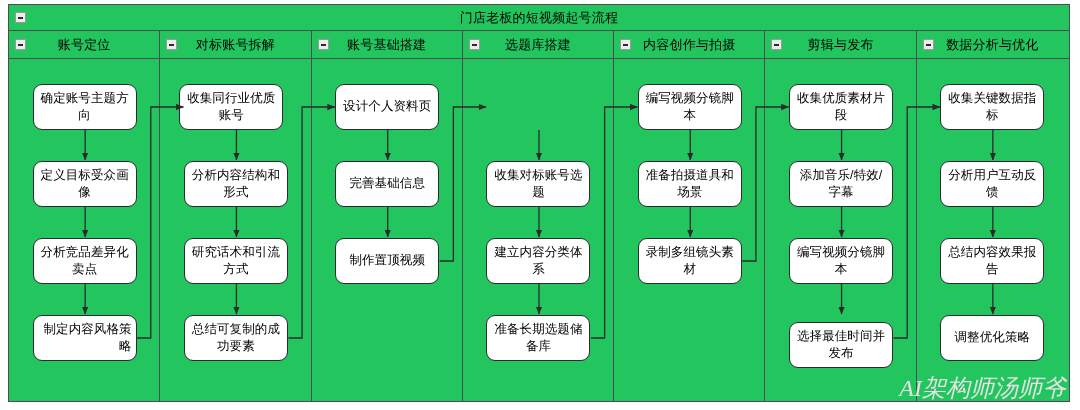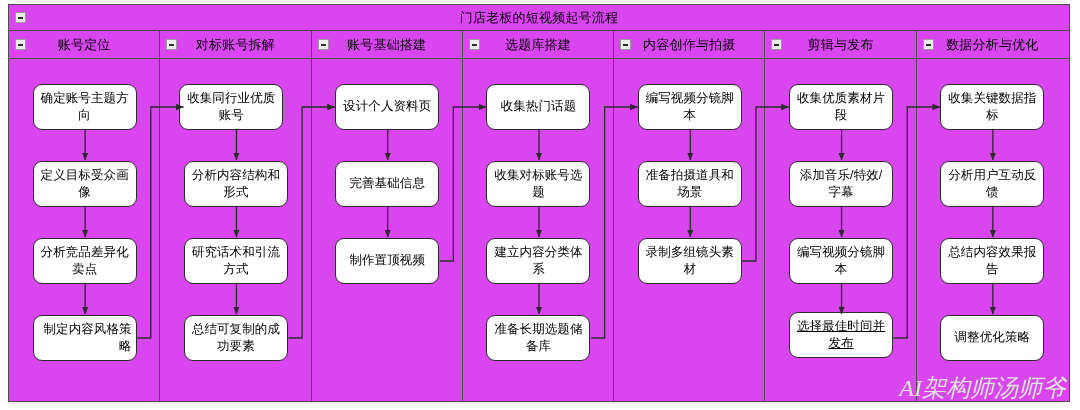--- a/index.html
+++ b/index.html
@@ -22,21 +22,21 @@
 
   
   .pool {
     position: absolute;
     left: 8px;
     top: 4px;
     width: 1062px;
     height: 398px;
     border: 1.5px solid #4d4d4d;
     box-sizing: border-box;
-    background: #d946ef;
+    background: #22c55e;
   }
 
   
   .pool-title {
     position: absolute;
     left: 0;
     top: 0;
     width: 100%;
     height: 26px;
     box-sizing: border-box;
@@ -210,35 +210,34 @@
           <div class="node" style="left: 23.6429px; top: 178.5px;">研究话术和引流方式</div>
           <div class="node" style="left: 23.6429px; top: 101.5px;">分析内容结构和形式</div>
           <div class="node" style="left: 23.6429px; top: 255.5px;">总结可复制的成功要素</div>
         </div>
         <div class="lane-body" style="width: 151.286px;">
           <div class="node" style="left: 23.6429px; top: 24.5px;">设计个人资料页</div>
           <div class="node" style="left: 23.6429px; top: 101.5px;">完善基础信息</div>
           <div class="node" style="left: 23.6429px; top: 178.5px;">制作置顶视频</div>
         </div>
         <div class="lane-body" style="width: 151.286px;">
-          <div class="node" style="left: 23.6429px; top: 24.5px;">收集热门话题</div>
           <div class="node" style="left: 23.6429px; top: 101.5px;">收集对标账号选题</div>
           <div class="node" style="left: 23.6429px; top: 178.5px;">建立内容分类体系</div>
           <div class="node" style="left: 23.6429px; top: 255.5px;">准备长期选题储备库</div>
         </div>
         <div class="lane-body" style="width: 151.286px;">
           <div class="node" style="left: 23.6429px; top: 24.5px;">编写视频分镜脚本</div>
           <div class="node" style="left: 23.6429px; top: 101.5px;">准备拍摄道具和场景</div>
           <div class="node" style="left: 23.6429px; top: 178.5px;">录制多组镜头素材</div>
         </div>
         <div class="lane-body" style="width: 151.286px;">
           <div class="node" style="left: 23.6429px; top: 24.5px;">收集优质素材片段</div>
           <div class="node" style="left: 23.6429px; top: 101.5px;">添加音乐/特效/字幕</div>
           <div class="node" style="left: 23.6429px; top: 178.5px;">编写视频分镜脚本</div>
-          <div class="node" style="left: 23.6429px; top: 253px; text-decoration: underline;">选择最佳时间并发布</div>
+          <div class="node" style="left: 23.6429px; top: 263px;">选择最佳时间并发布</div>
         </div>
         <div class="lane-body" style="width: 151.286px;">
           <div class="node" style="left: 23.6429px; top: 24.5px;">收集关键数据指标</div>
           <div class="node" style="left: 23.6429px; top: 101.5px;">分析用户互动反馈</div>
           <div class="node" style="left: 23.6429px; top: 178.5px;">总结内容效果报告</div>
           <div class="node" style="left: 23.6429px; top: 255.5px;">调整优化策略</div>
         </div>
       </div>
 
   </div>

